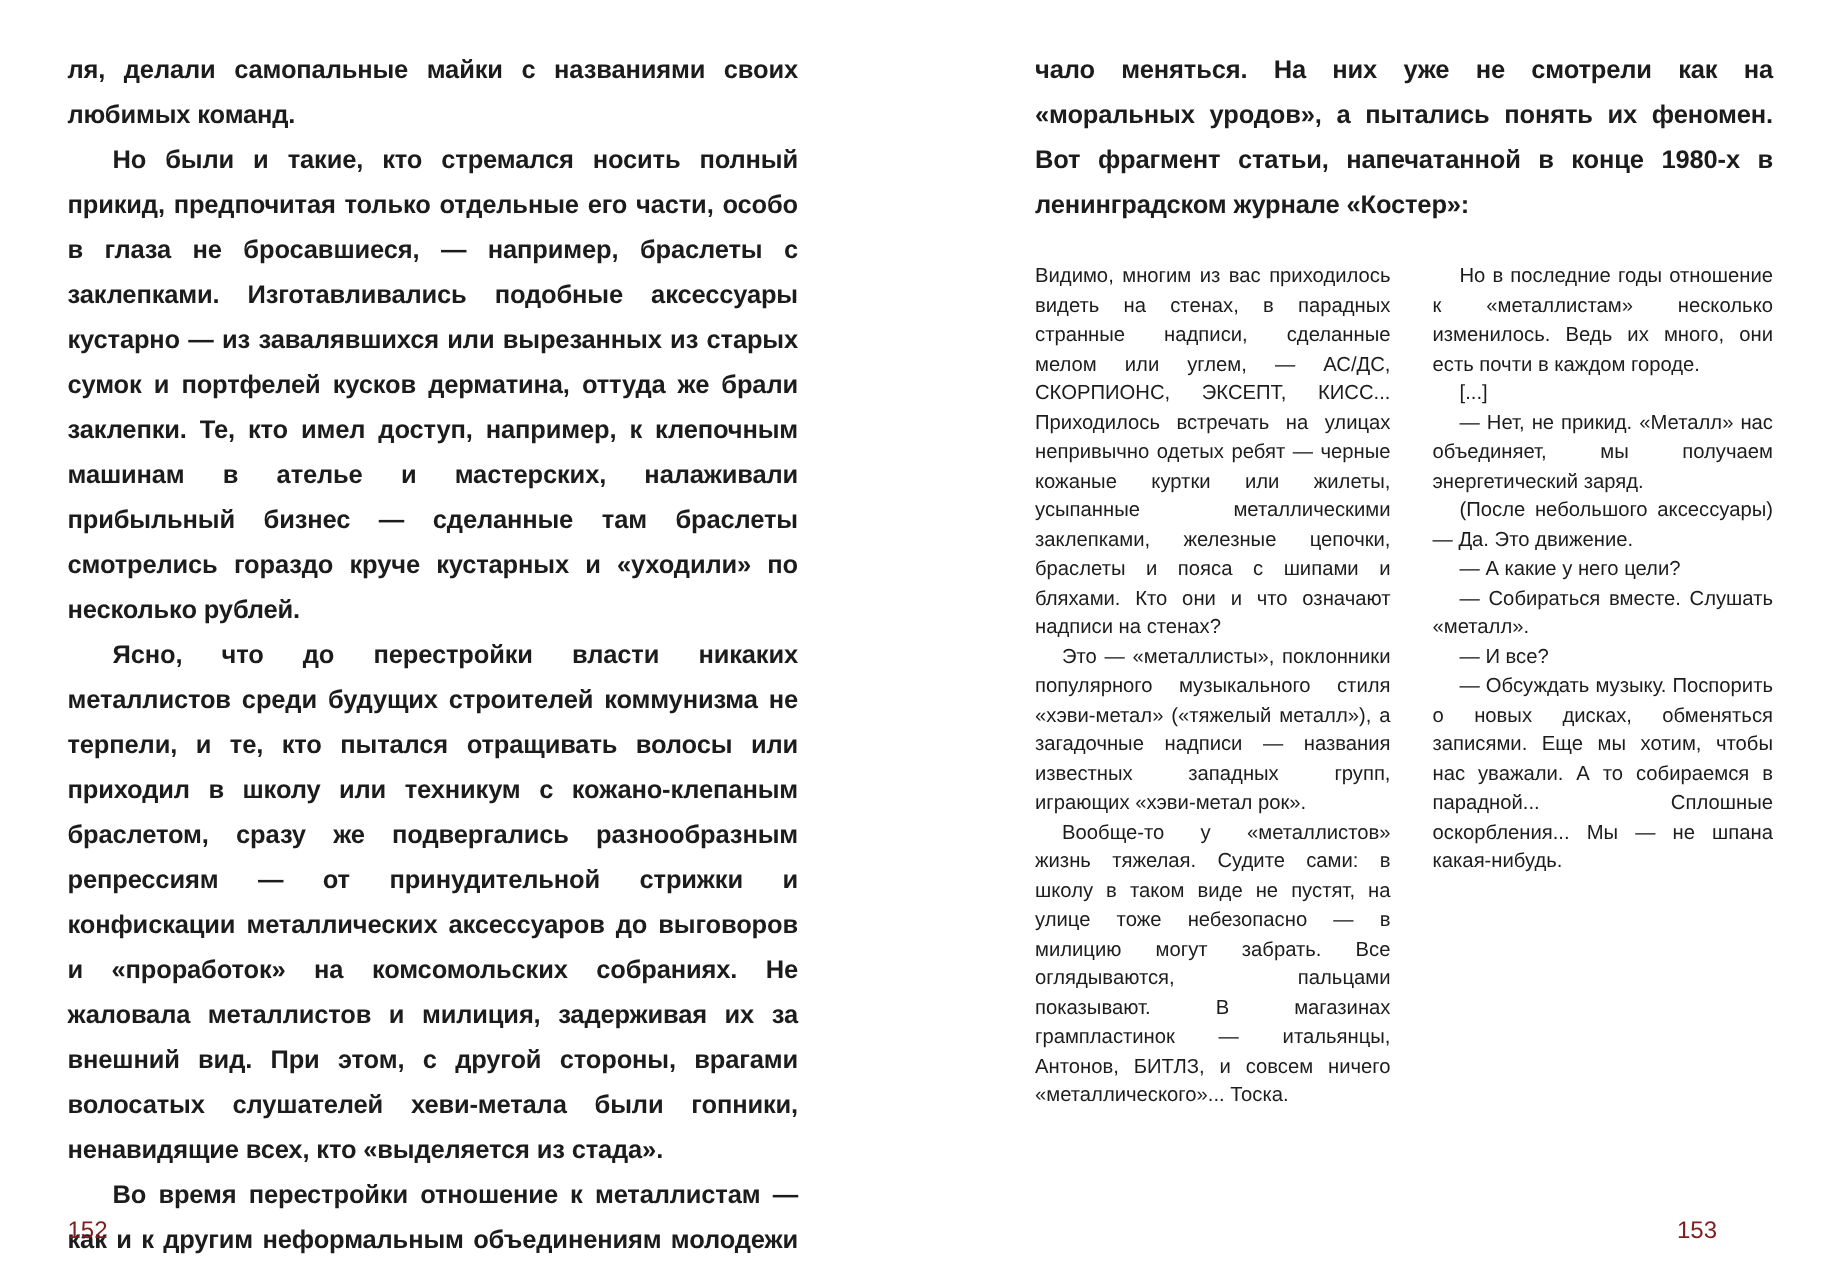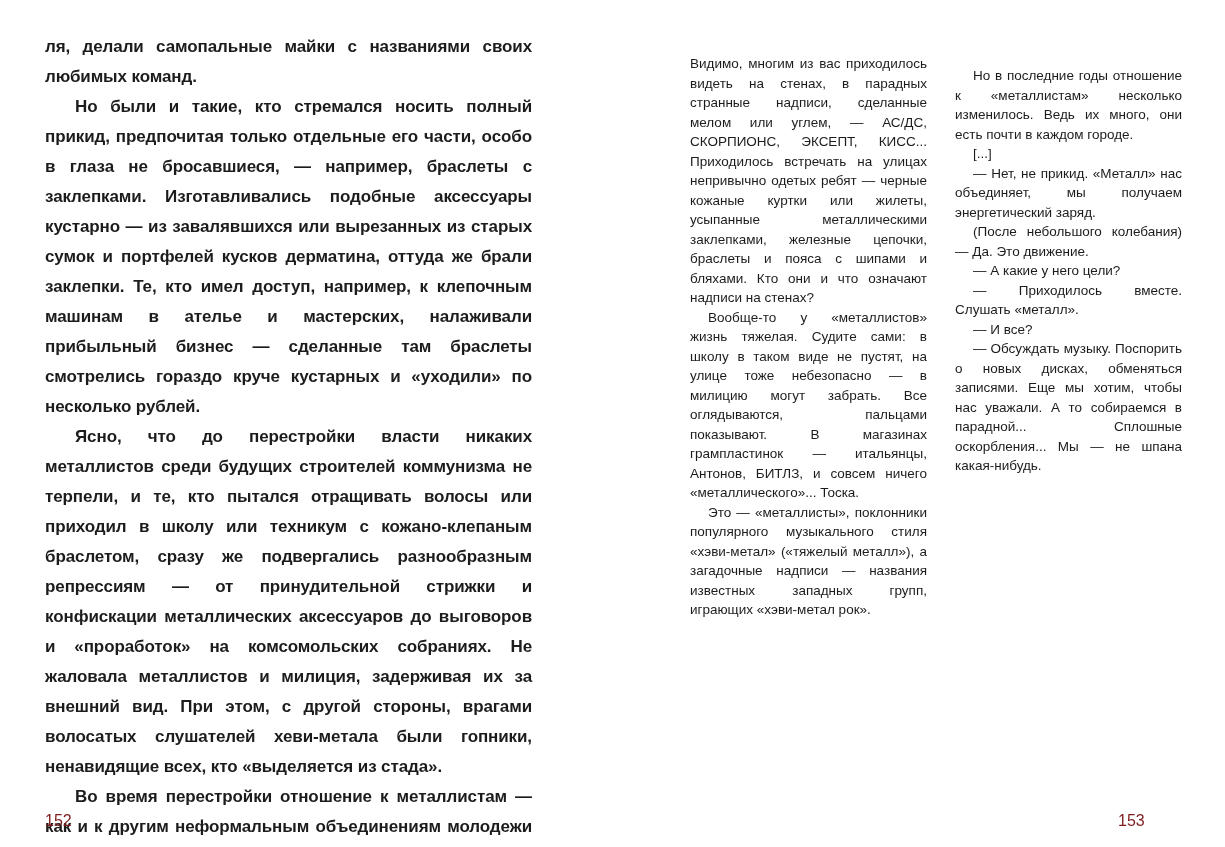--- a/index.html
+++ b/index.html
@@ -41,21 +41,21 @@
   }
   .columns {
     display: flex;
     gap: 28px;
     margin-top: 22px;
   }
   .col {
     text-align: justify;
   }
   .col-a { width: 237px; }
-  .col-b { width: 227px; margin-top: 12px; }
+  .col-b { width: 227px; }
   .col p.para {
     margin: 0;
     font-size: 13.5px;
     font-weight: 400;
     line-height: 19.5px;
     text-align: justify;
     letter-spacing: 0;
   }
   .col p.para.indent {
     text-indent: 18px;
@@ -78,33 +78,36 @@
   <div class="page page-left body-text">
     <div>
         <p class="para">ля, делали самопальные майки с названиями своих любимых команд.</p>
         <p class="para indent">Но были и такие, кто стремался носить полный прикид, предпочитая только отдельные его части, особо в глаза не бросавшиеся, — например, браслеты с заклепками. Изготавливались подобные аксессуары кустарно — из завалявшихся или вырезанных из старых сумок и портфелей кусков дерматина, оттуда же брали заклепки. Те, кто имел доступ, например, к клепочным машинам в ателье и мастерских, налаживали прибыльный бизнес — сделанные там браслеты смотрелись гораздо круче кустарных и «уходили» по несколько рублей.</p>
         <p class="para indent">Ясно, что до перестройки власти никаких металлистов среди будущих строителей коммунизма не терпели, и те, кто пытался отращивать волосы или приходил в школу или техникум с кожано-клепаным браслетом, сразу же подвергались разнообразным репрессиям — от принудительной стрижки и конфискации металлических аксессуаров до выговоров и «проработок» на комсомольских собраниях. Не жаловала металлистов и милиция, задерживая их за внешний вид. При этом, с другой стороны, врагами волосатых слушателей хеви-метала были гопники, ненавидящие всех, кто «выделяется из стада».</p>
         <p class="para indent">Во время перестройки отношение к металлистам — как и к другим неформальным объединениям молодежи — на-</p>
       </div>
   </div>
 
   <div class="page page-right">
+    <div class="body-text">
+        <p class="para">чало меняться. На них уже не смотрели как на «моральных уродов», а пытались понять их феномен. Вот фрагмент статьи, напечатанной в конце 1980-х в ленинградском журнале «Костер»:</p>
+      </div>
     <div class="columns">
       <div class="col col-a">
           <p class="para">Видимо, многим из вас приходилось видеть на стенах, в парадных странные надписи, сделанные мелом или углем, — АС/ДС, СКОРПИОНС, ЭКСЕПТ, КИСС... Приходилось встречать на улицах непривычно одетых ребят — черные кожаные куртки или жилеты, усыпанные металлическими заклепками, железные цепочки, браслеты и пояса с шипами и бляхами. Кто они и что означают надписи на стенах?</p>
+          <p class="para indent">Это — «металлисты», поклонники популярного музыкального стиля «хэви-метал» («тяжелый металл»), а загадочные надписи — названия известных западных групп, играющих «хэви-метал рок».</p>
           <p class="para indent">Вообще-то у «металлистов» жизнь тяжелая. Судите сами: в школу в таком виде не пустят, на улице тоже небезопасно — в милицию могут забрать. Все оглядываются, пальцами показывают. В магазинах грампластинок — итальянцы, Антонов, БИТЛЗ, и совсем ничего «металлического»... Тоска.</p>
-          <p class="para indent">Это — «металлисты», поклонники популярного музыкального стиля «хэви-метал» («тяжелый металл»), а загадочные надписи — названия известных западных групп, играющих «хэви-метал рок».</p>
         </div>
       <div class="col col-b">
           <p class="para indent">Но в последние годы отношение к «металлистам» несколько изменилось. Ведь их много, они есть почти в каждом городе.</p>
           <p class="para indent">[...]</p>
           <p class="para indent">— Нет, не прикид. «Металл» нас объединяет, мы получаем энергетический заряд.</p>
-          <p class="para indent">(После небольшого колебания) — Да. Это движение.</p>
+          <p class="para indent">(После небольшого аксессуары) — Да. Это движение.</p>
           <p class="para indent">— А какие у него цели?</p>
-          <p class="para indent">— Приходилось вместе. Слушать «металл».</p>
+          <p class="para indent">— Собираться вместе. Слушать «металл».</p>
           <p class="para indent">— И все?</p>
           <p class="para indent">— Обсуждать музыку. Поспорить о новых дисках, обменяться записями. Еще мы хотим, чтобы нас уважали. А то собираемся в парадной... Сплошные оскорбления... Мы — не шпана какая-нибудь.</p>
         </div>
     </div>
   </div>
 
   <div class="page-number page-number-left">152</div>
 
   <div class="page-number page-number-right">153</div>
 

